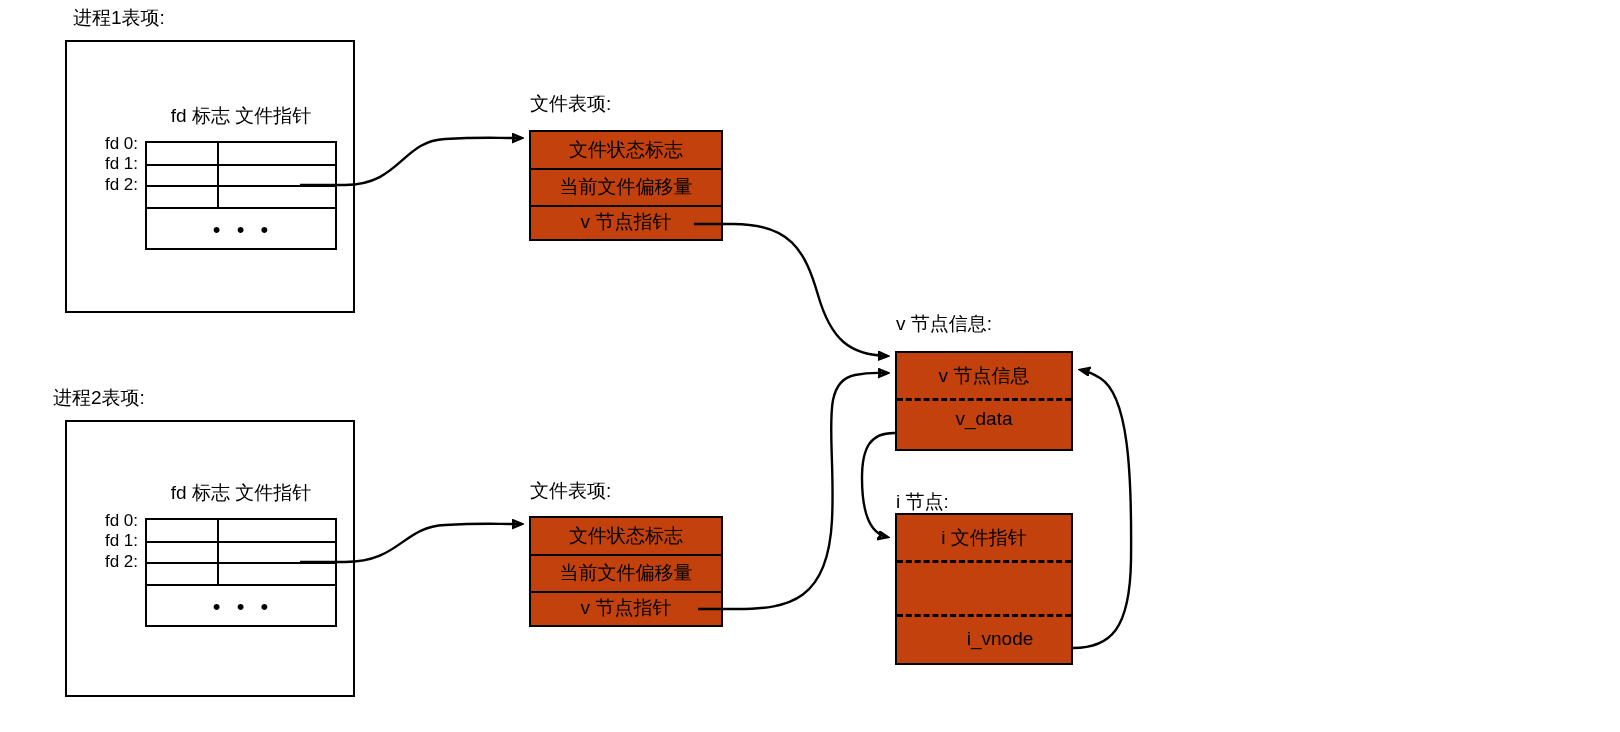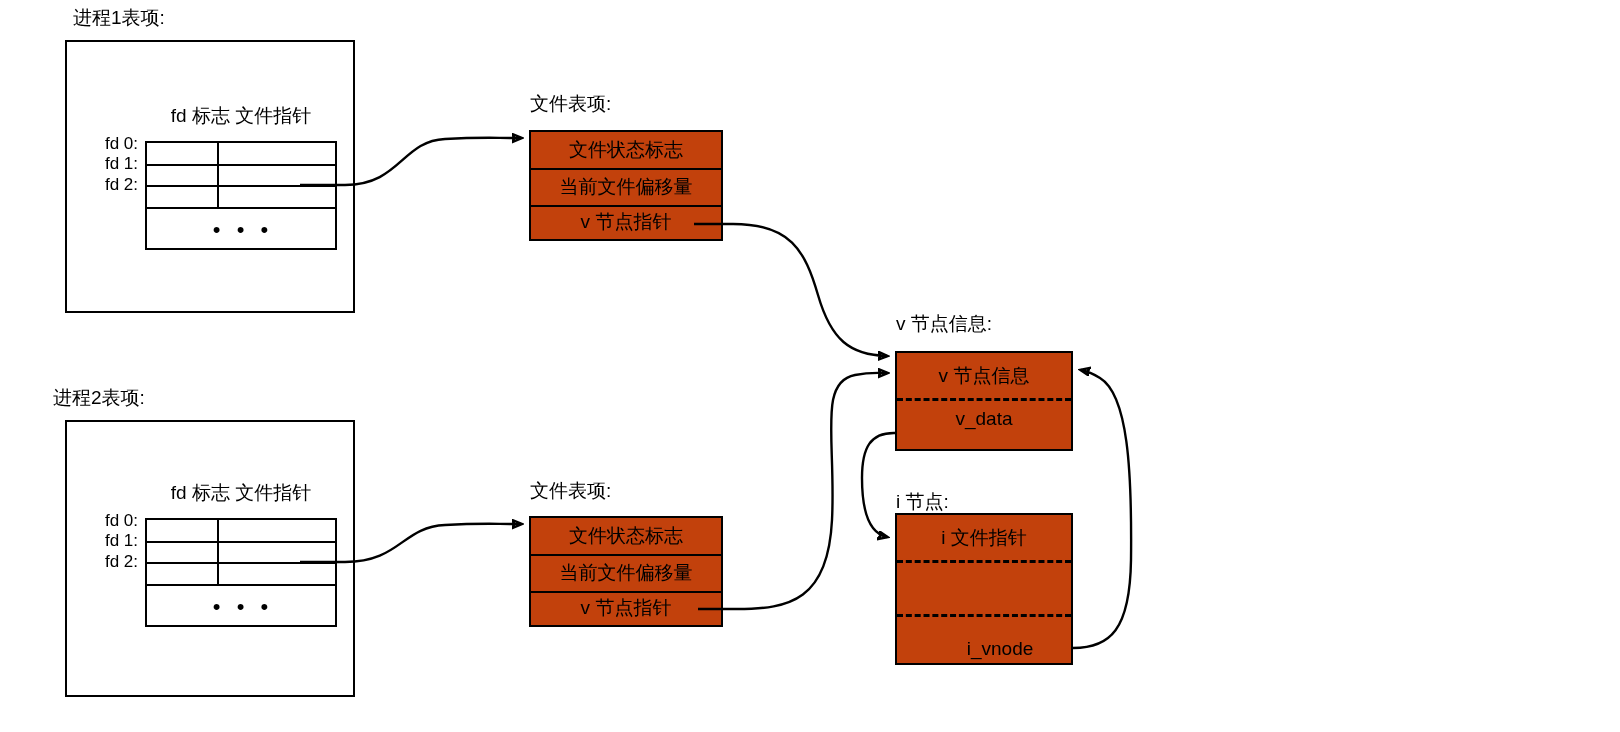--- a/index.html
+++ b/index.html
@@ -182,21 +182,21 @@
     <div class="div-dashed" style="top:45px;"></div>
     <div class="rec-cell" style="top:45px; height:42px;">v_data</div>
   </div>
 
   <div class="caption" style="left:896px; top:478px;margin-top:14px;">i 节点:</div>
 
   <div class="rec-box" style="left:895px; top:513px; width:178px; height:152px;">
     <div class="rec-cell" style="top:0px; height:45px;">i 文件指针</div>
     <div class="div-dashed" style="top:45px;"></div>
     <div class="div-dashed" style="top:99px;"></div>
-    <div class="rec-cell" style="top:109px; height:49px;margin-left:32px;">i_vnode</div>
+    <div class="rec-cell" style="top:99px; height:49px;margin-left:32px;">i_vnode</div>
   </div>
 
   <svg class="links" viewBox="0 0 1620 732" xmlns="http://www.w3.org/2000/svg">
     <defs>
       <marker id="ah" markerWidth="12" markerHeight="12" refX="9.2" refY="4.6" orient="auto" markerUnits="userSpaceOnUse">
         <path d="M0,0.4 L10,4.6 L0,8.8 L2.6,4.6 Z" fill="#000" stroke="none"></path>
       </marker>
     </defs>
 
     <path class="stub" d="M300,185 L345,185"></path>

